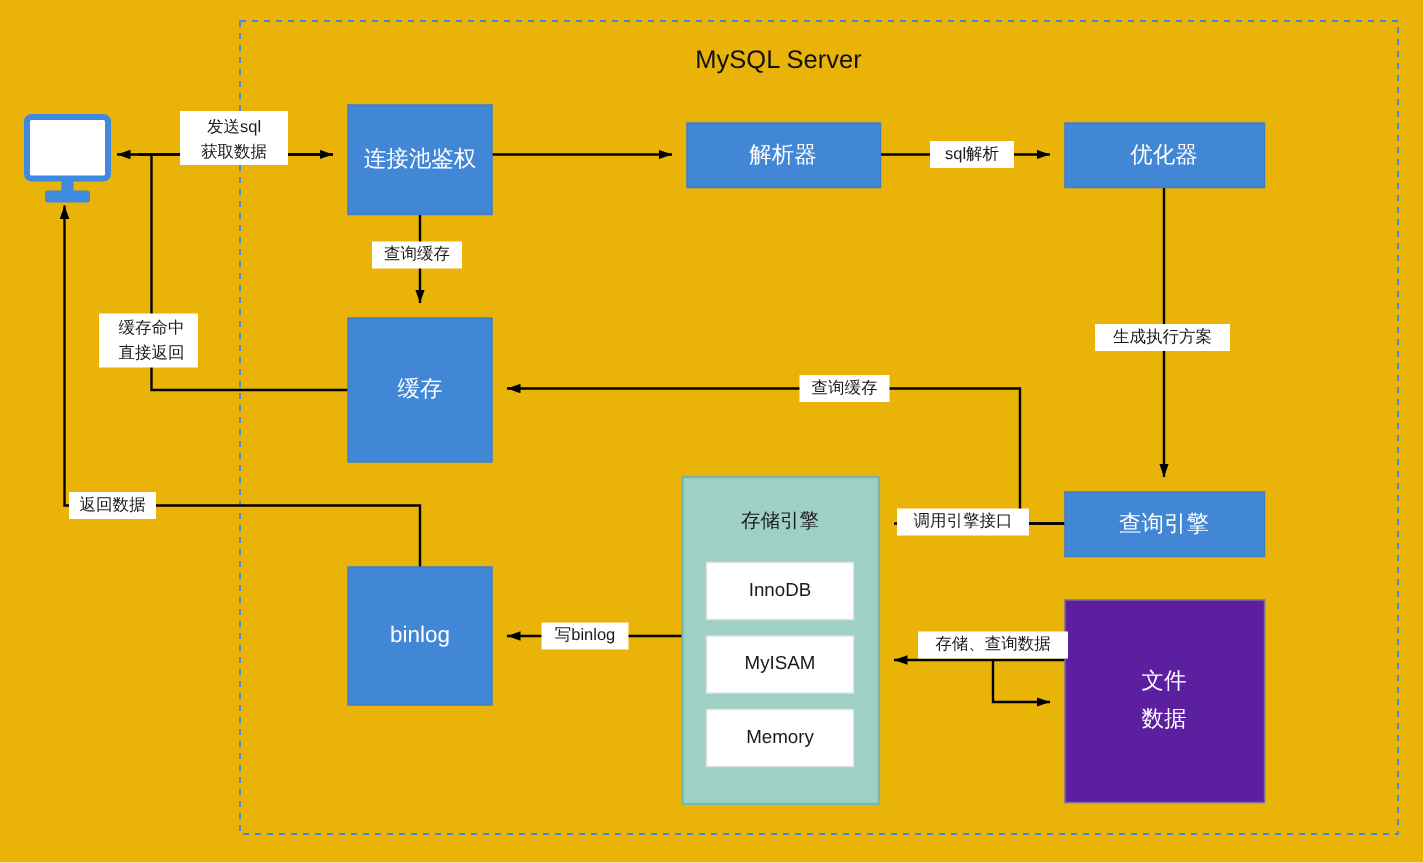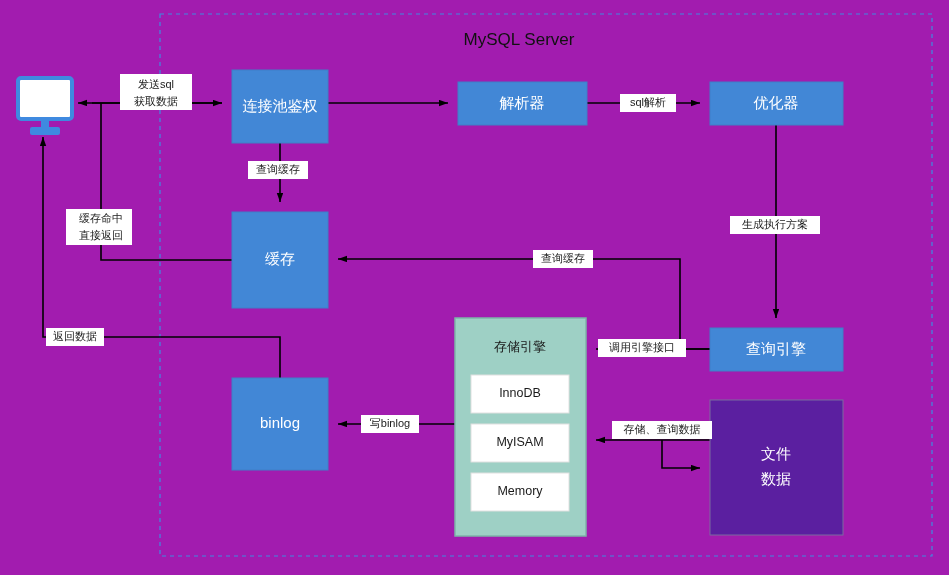--- a/index.html
+++ b/index.html
@@ -10,21 +10,21 @@
   body {
     width: 949px;
     height: 575px;
     font-family: "Liberation Sans", "DejaVu Sans", sans-serif;
     overflow: hidden;
   }
   #canvas {
     position: relative;
     width: 949px;
     height: 575px;
-    background: #a21caf;
+    background: #eab308;
   }
   svg.diagram {
     position: absolute;
     top: 0; left: 0;
     width: 949px;
     height: 575px;
   }
   .node-label {
     fill: #ffffff;
     font-family: "Liberation Sans", "DejaVu Sans", sans-serif;

